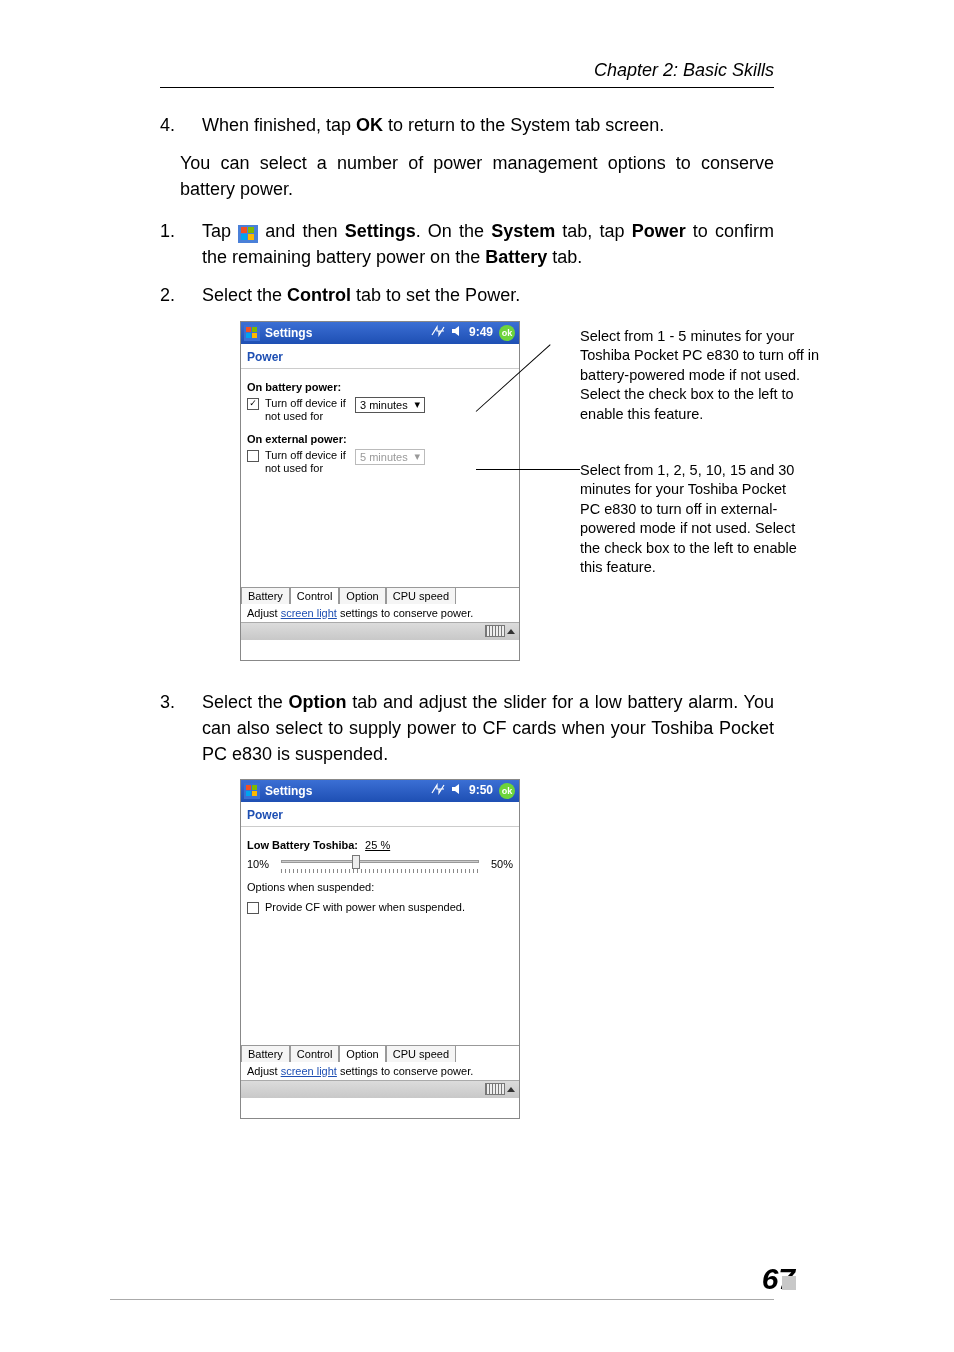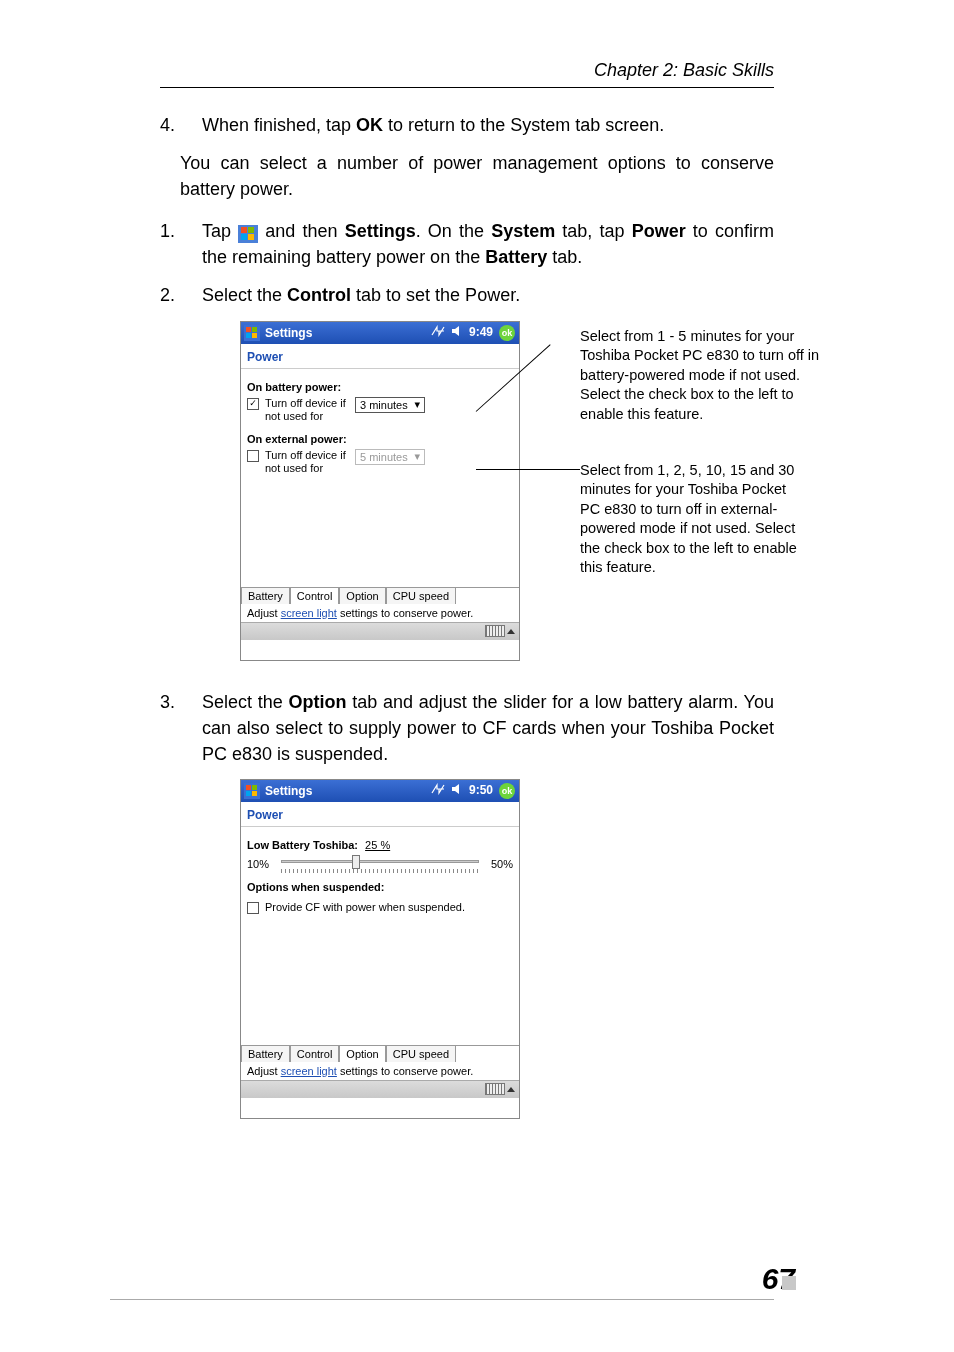--- a/index.html
+++ b/index.html
@@ -255,21 +255,21 @@
   }
   .slider-ticks {
     position: absolute;
     bottom: -2px;
     left: 0;
     right: 0;
     height: 4px;
     background: repeating-linear-gradient(to right, #888 0 1px, transparent 1px 4px);
   }
   .option-section-label {
-    font-weight: bold;
+    font-weight: normal;
     font-size: 11px;
     margin: 6px 0 8px 0;
   }
   .page-number {
     position: absolute;
     bottom: 56px;
     right: 89px;
     font-size: 30px;
     font-weight: bold;
     font-style: italic;

